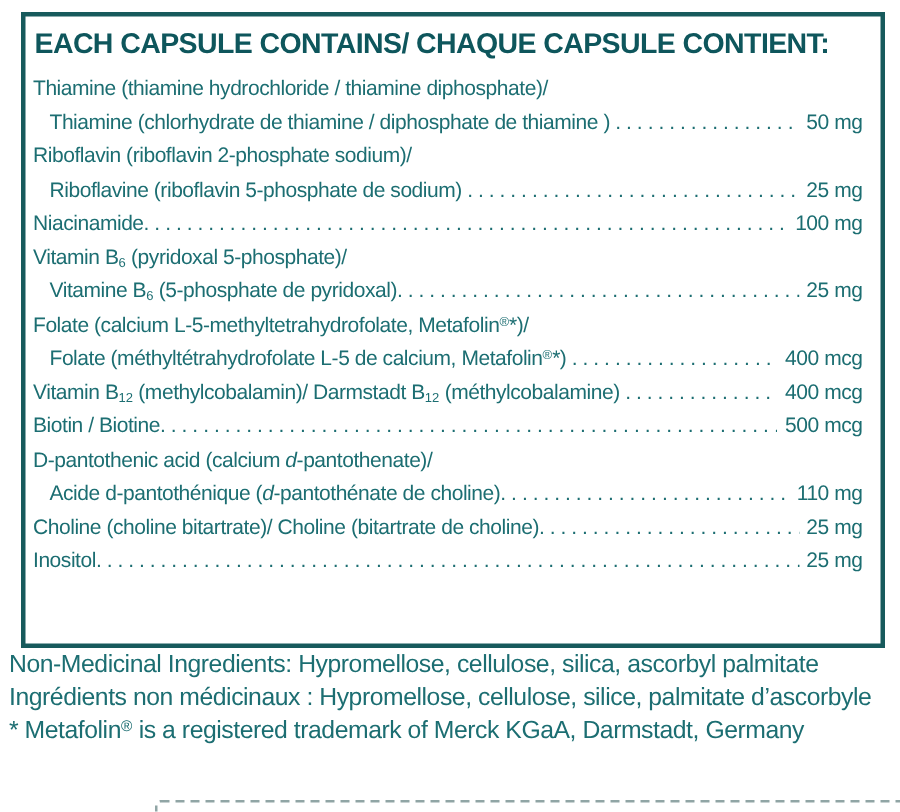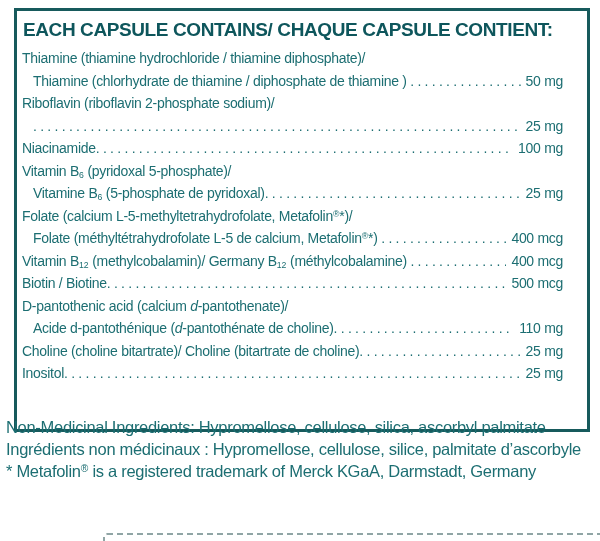--- a/index.html
+++ b/index.html
@@ -15,21 +15,21 @@
     overflow:hidden;
     background:#ffffff;
     font-family:"Liberation Sans", sans-serif;
   }
   .panel{
     position:absolute;
     left:14px; top:8px;
     width:576px; height:424px;
     box-sizing:border-box;
     border:3px solid var(--border);
-    padding:5px 24px 0 5px;
+    padding:5px 12px 0 5px;
     background:#ffffff;
   }
   .panel-title{
     font-weight:bold;
     font-size:19px;
     letter-spacing:-0.4px;
     color:var(--header);
     line-height:25px;
     margin:1px 0 5px 1px;
     white-space:nowrap;
@@ -51,21 +51,21 @@
     overflow:hidden;
     white-space:nowrap;
     color:var(--text);
   }
   .amount{ flex:0 0 auto; padding-left:5px; white-space:pre; }
   .seg-sub{ font-size:62%; position:relative; top:0.28em; letter-spacing:0; }
   .seg-sup{ font-size:62%; position:relative; top:-0.45em; letter-spacing:0; }
   .seg-i{ font-style:italic; }
   .footer{
     position:absolute;
-    left:6px; top:416px;
+    left:6px; top:432px;
     width:592px;
   }
   .fline{
     font-size:16.5px;
     letter-spacing:-0.3px;
     color:var(--text);
     line-height:22px;
     white-space:pre;
   }
   .cutline{
@@ -93,20 +93,21 @@
     <span class="dots">. . . . . . . . . . . . . . . . . . . . . . . . . . . . . . . . . . . . . . . . . . . . . . . . . . . . . . . . . . . . . . . . . . . . . . . . . . . . . . . . . . . . . . . . . . . . . . . . . . . . . . . . . . . . . . . . . . . . . . . . . . . . . . . . . . . . . . . . . . . . . . . . . . . . . . </span>
     <span class="amount">50 mg</span>
   </div>
       </div>
       <div>
         <div class="line">
     <span class="label"><span>Riboflavin (riboflavin 2-phosphate sodium)/</span></span>
 
   </div>
         <div class="line indent">
+    <span class="label"><span>Riboflavine (riboflavin 5-phosphate de sodium) </span></span>
     <span class="dots">. . . . . . . . . . . . . . . . . . . . . . . . . . . . . . . . . . . . . . . . . . . . . . . . . . . . . . . . . . . . . . . . . . . . . . . . . . . . . . . . . . . . . . . . . . . . . . . . . . . . . . . . . . . . . . . . . . . . . . . . . . . . . . . . . . . . . . . . . . . . . . . . . . . . . . </span>
     <span class="amount">25 mg</span>
   </div>
       </div>
       <div>
         <div class="line">
     <span class="label"><span>Niacinamide</span></span>
     <span class="dots">. . . . . . . . . . . . . . . . . . . . . . . . . . . . . . . . . . . . . . . . . . . . . . . . . . . . . . . . . . . . . . . . . . . . . . . . . . . . . . . . . . . . . . . . . . . . . . . . . . . . . . . . . . . . . . . . . . . . . . . . . . . . . . . . . . . . . . . . . . . . . . . . . . . . . . </span>
     <span class="amount">100 mg</span>
   </div>
@@ -128,21 +129,21 @@
 
   </div>
         <div class="line indent">
     <span class="label"><span>Folate (méthyltétrahydrofolate L-5 de calcium, Metafolin</span><span class="seg-sup">®</span><span>*) </span></span>
     <span class="dots">. . . . . . . . . . . . . . . . . . . . . . . . . . . . . . . . . . . . . . . . . . . . . . . . . . . . . . . . . . . . . . . . . . . . . . . . . . . . . . . . . . . . . . . . . . . . . . . . . . . . . . . . . . . . . . . . . . . . . . . . . . . . . . . . . . . . . . . . . . . . . . . . . . . . . . </span>
     <span class="amount">400 mcg</span>
   </div>
       </div>
       <div>
         <div class="line">
-    <span class="label"><span>Vitamin B</span><span class="seg-sub">12</span><span> (methylcobalamin)/ Germany B</span><span class="seg-sub">12</span><span> (méthylcobalamine) </span></span>
+    <span class="label"><span>Vitamin B</span><span class="seg-sub">12</span><span> (methylcobalamin)/ Darmstadt B</span><span class="seg-sub">12</span><span> (méthylcobalamine) </span></span>
     <span class="dots">. . . . . . . . . . . . . . . . . . . . . . . . . . . . . . . . . . . . . . . . . . . . . . . . . . . . . . . . . . . . . . . . . . . . . . . . . . . . . . . . . . . . . . . . . . . . . . . . . . . . . . . . . . . . . . . . . . . . . . . . . . . . . . . . . . . . . . . . . . . . . . . . . . . . . . </span>
     <span class="amount">400 mcg</span>
   </div>
       </div>
       <div>
         <div class="line">
     <span class="label"><span>Biotin / Biotine</span></span>
     <span class="dots">. . . . . . . . . . . . . . . . . . . . . . . . . . . . . . . . . . . . . . . . . . . . . . . . . . . . . . . . . . . . . . . . . . . . . . . . . . . . . . . . . . . . . . . . . . . . . . . . . . . . . . . . . . . . . . . . . . . . . . . . . . . . . . . . . . . . . . . . . . . . . . . . . . . . . . </span>
     <span class="amount">500 mcg</span>
   </div>

